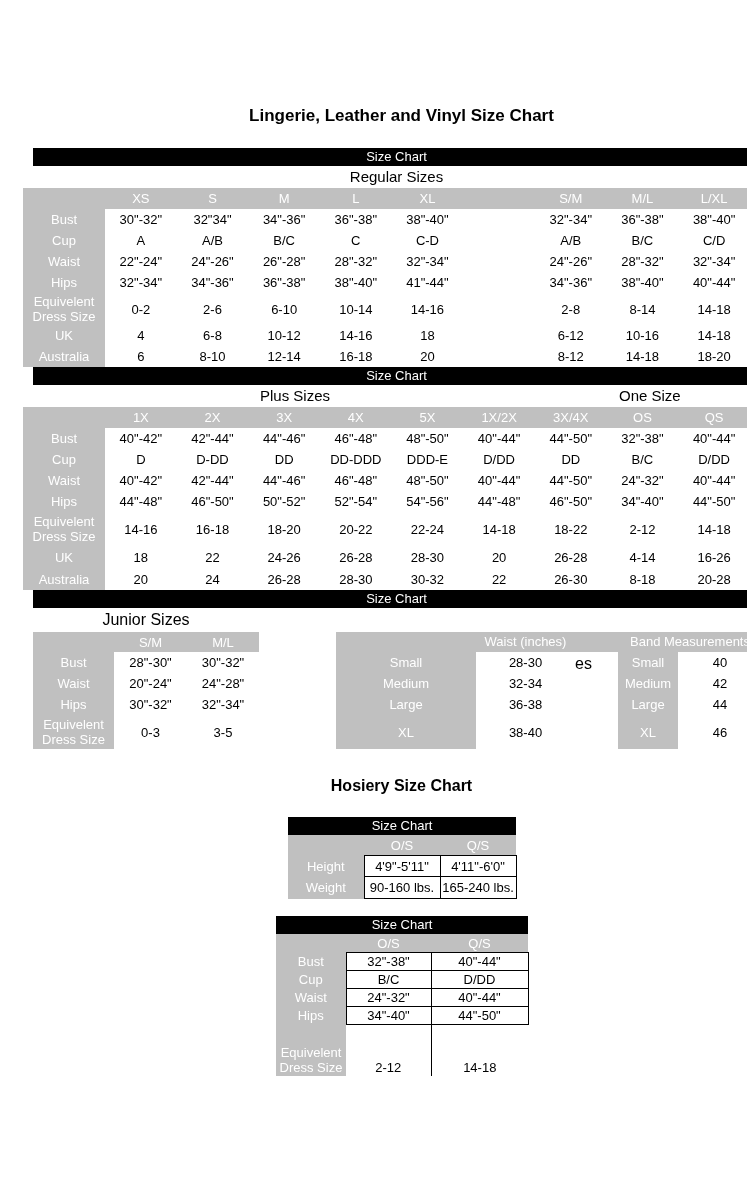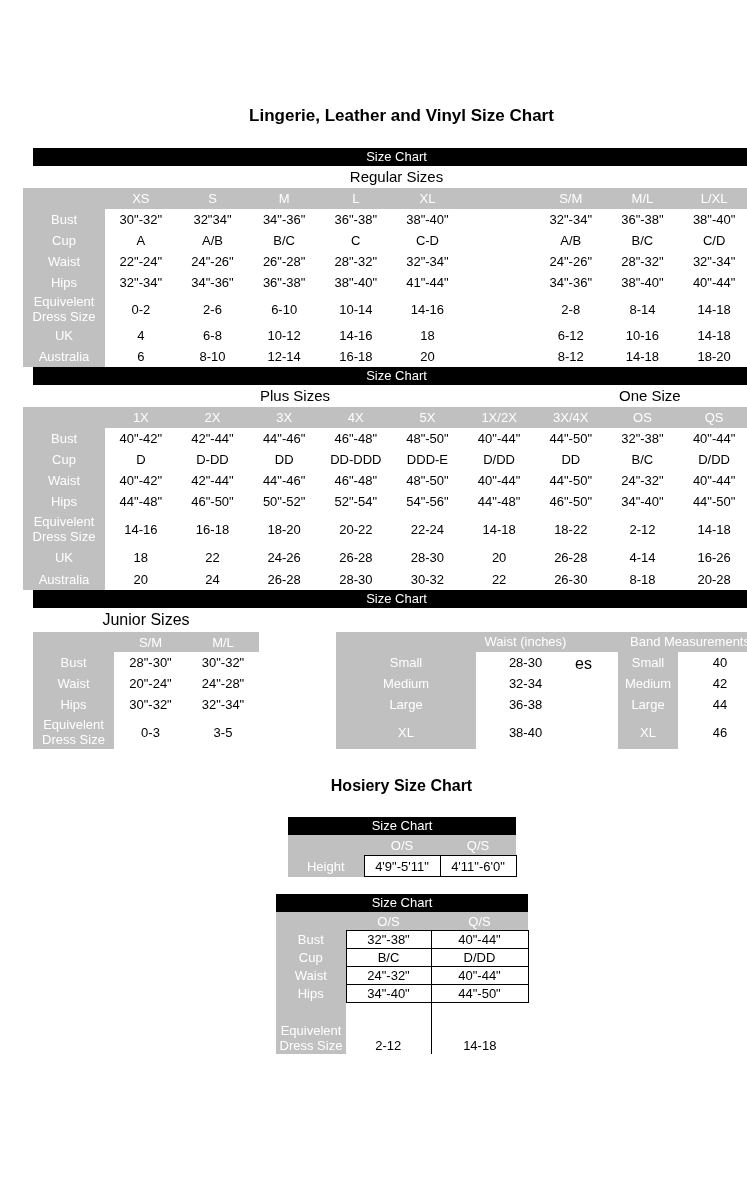--- a/index.html
+++ b/index.html
@@ -401,20 +401,25 @@
         <tr class="hrow">
           <td class="lbl c0"></td>
           <td class="lbl c1">O/S</td>
           <td class="lbl c2">Q/S</td>
         </tr>
         <tr class="r0">
           <td class="lbl c0">Height</td>
           <td class="val c1">4'9"-5'11"</td>
           <td class="val c2">4'11"-6'0"</td>
         </tr>
+        <tr class="r1">
+          <td class="lbl c0">Weight</td>
+          <td class="val c1">90-160 lbs.</td>
+          <td class="val c2">165-240 lbs.</td>
+        </tr>
       </tbody>
   </table>
 
   <div class="bar" id="bar-vivace">Size Chart</div>
   <table class="sz" id="vivace-table">
     <colgroup>
         <col style="width:70px">
         <col style="width:85px">
         <col style="width:97px">
       </colgroup>

